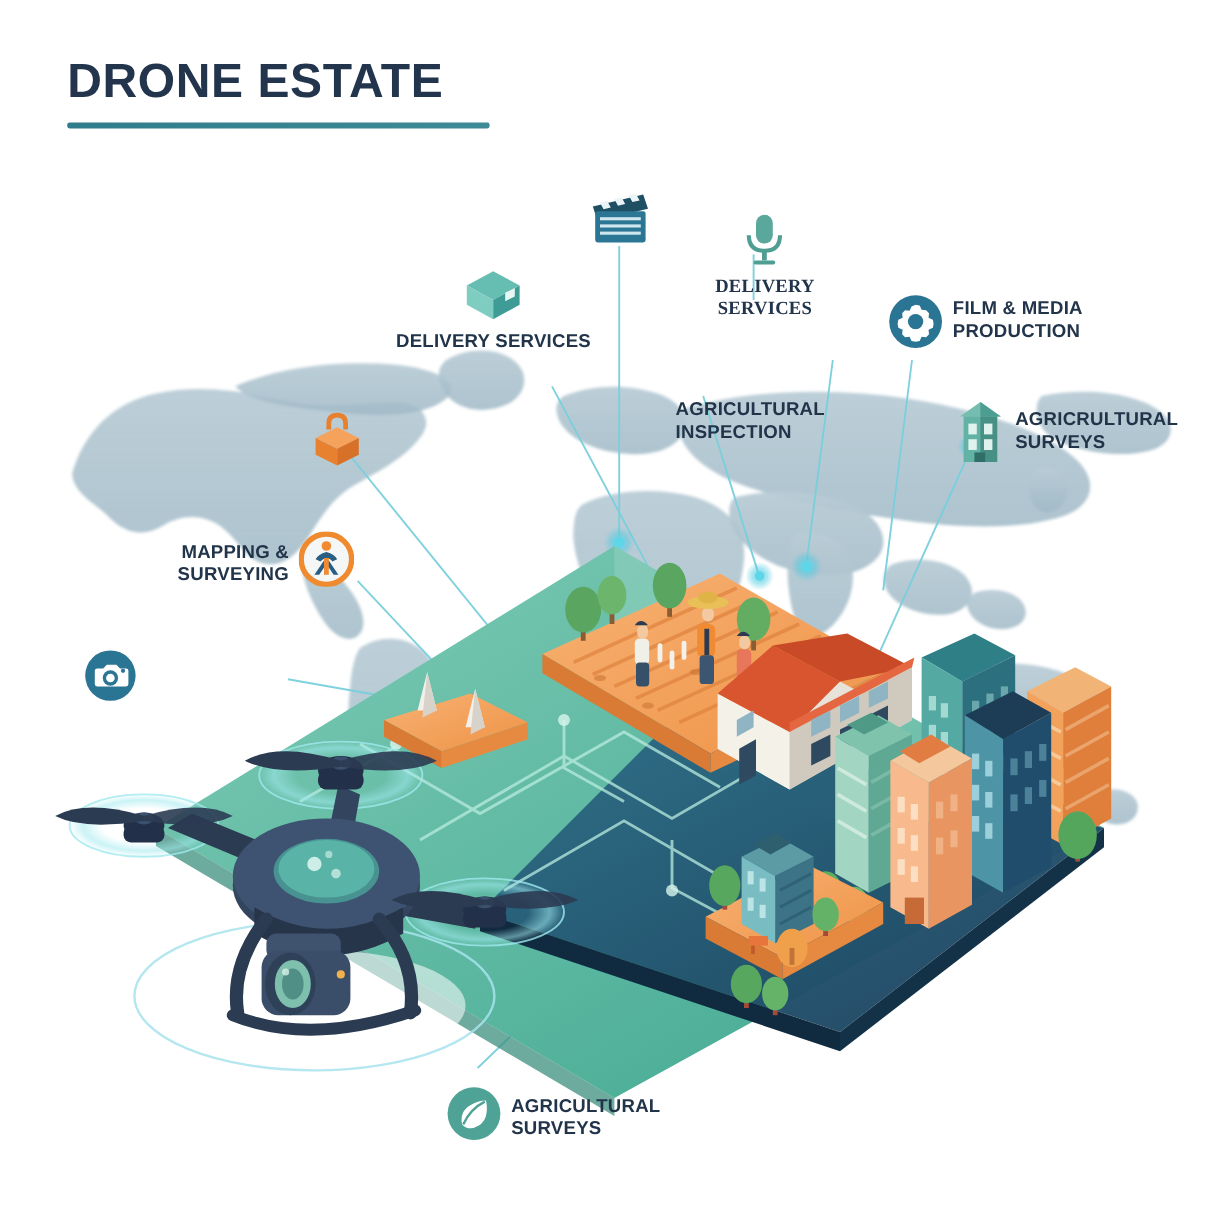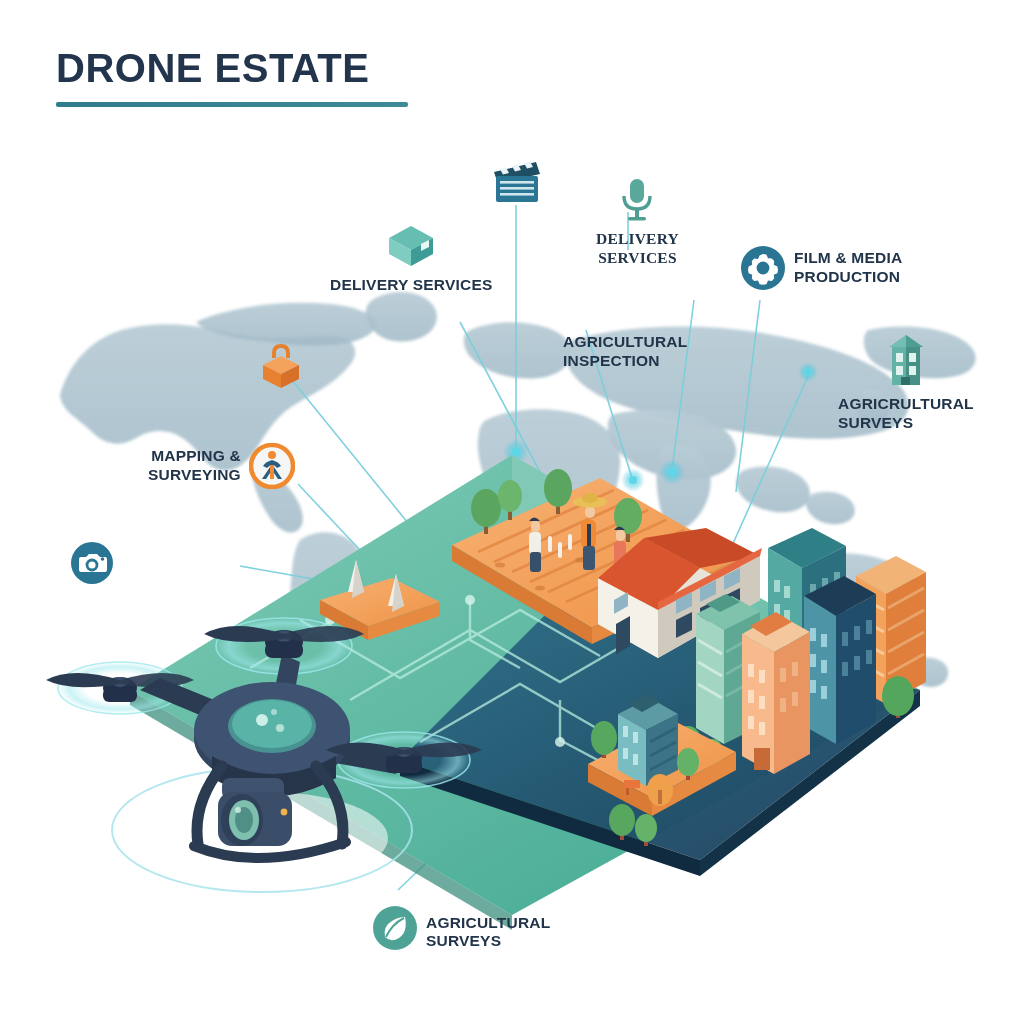--- a/index.html
+++ b/index.html
@@ -16,21 +16,21 @@
               background:linear-gradient(90deg,#2f7d8c,#3e8a96);border-radius:2px;}
 
   
   svg.layer{position:absolute;left:0;top:0;width:1024px;height:1024px;overflow:visible;}
 
   
   .callout{position:absolute;display:flex;align-items:center;gap:8px;}
   .callout .ctext{font-size:15.5px;font-weight:bold;color:#21344a;
                   line-height:1.2;letter-spacing:.2px;white-space:pre-line;}
   .callout.stack{flex-direction:column;gap:6px;align-items:center;}
-  .callout.rtl{flex-direction:row-reverse;}
+  .callout.rtl{flex-direction:row-reverse;align-items:flex-end;}
   .ico{flex:0 0 auto;display:block;}
 </style>
 </head>
 <body>
 
 <div id="stage">
 
   <svg class="layer" viewBox="0 0 1024 1024">
     <defs>
       <linearGradient id="mapg" x1="0" y1="0" x2="0" y2="1">
@@ -562,21 +562,21 @@
     </svg>
     <div class="ctext">FILM &amp; MEDIA
 PRODUCTION</div>
   </div>
 
   <div class="callout" style="left:563px;top:333px;">
     <div class="ctext">AGRICULTURAL
 INSPECTION</div>
   </div>
 
-  <div class="callout" style="left:838px;top:333px;flex-direction:column;">
+  <div class="callout" style="left:796px;top:333px;">
     <svg class="ico" width="42" height="54" viewBox="0 0 42 54">
       <path d="M21 2 L38 14 L4 14 Z" fill="#74bdb0"></path>
       <path d="M21 2 L38 14 L21 14 Z" fill="#4d9d92"></path>
       <rect x="7" y="14" width="28" height="38" fill="#63b2a6"></rect>
       <rect x="21" y="14" width="14" height="38" fill="#479085"></rect>
       <g fill="#dff2ee">
         <rect x="11" y="20" width="7" height="9"></rect>
           <rect x="24" y="20" width="7" height="9"></rect>
         <rect x="11" y="33" width="7" height="9"></rect>
           <rect x="24" y="33" width="7" height="9"></rect>

